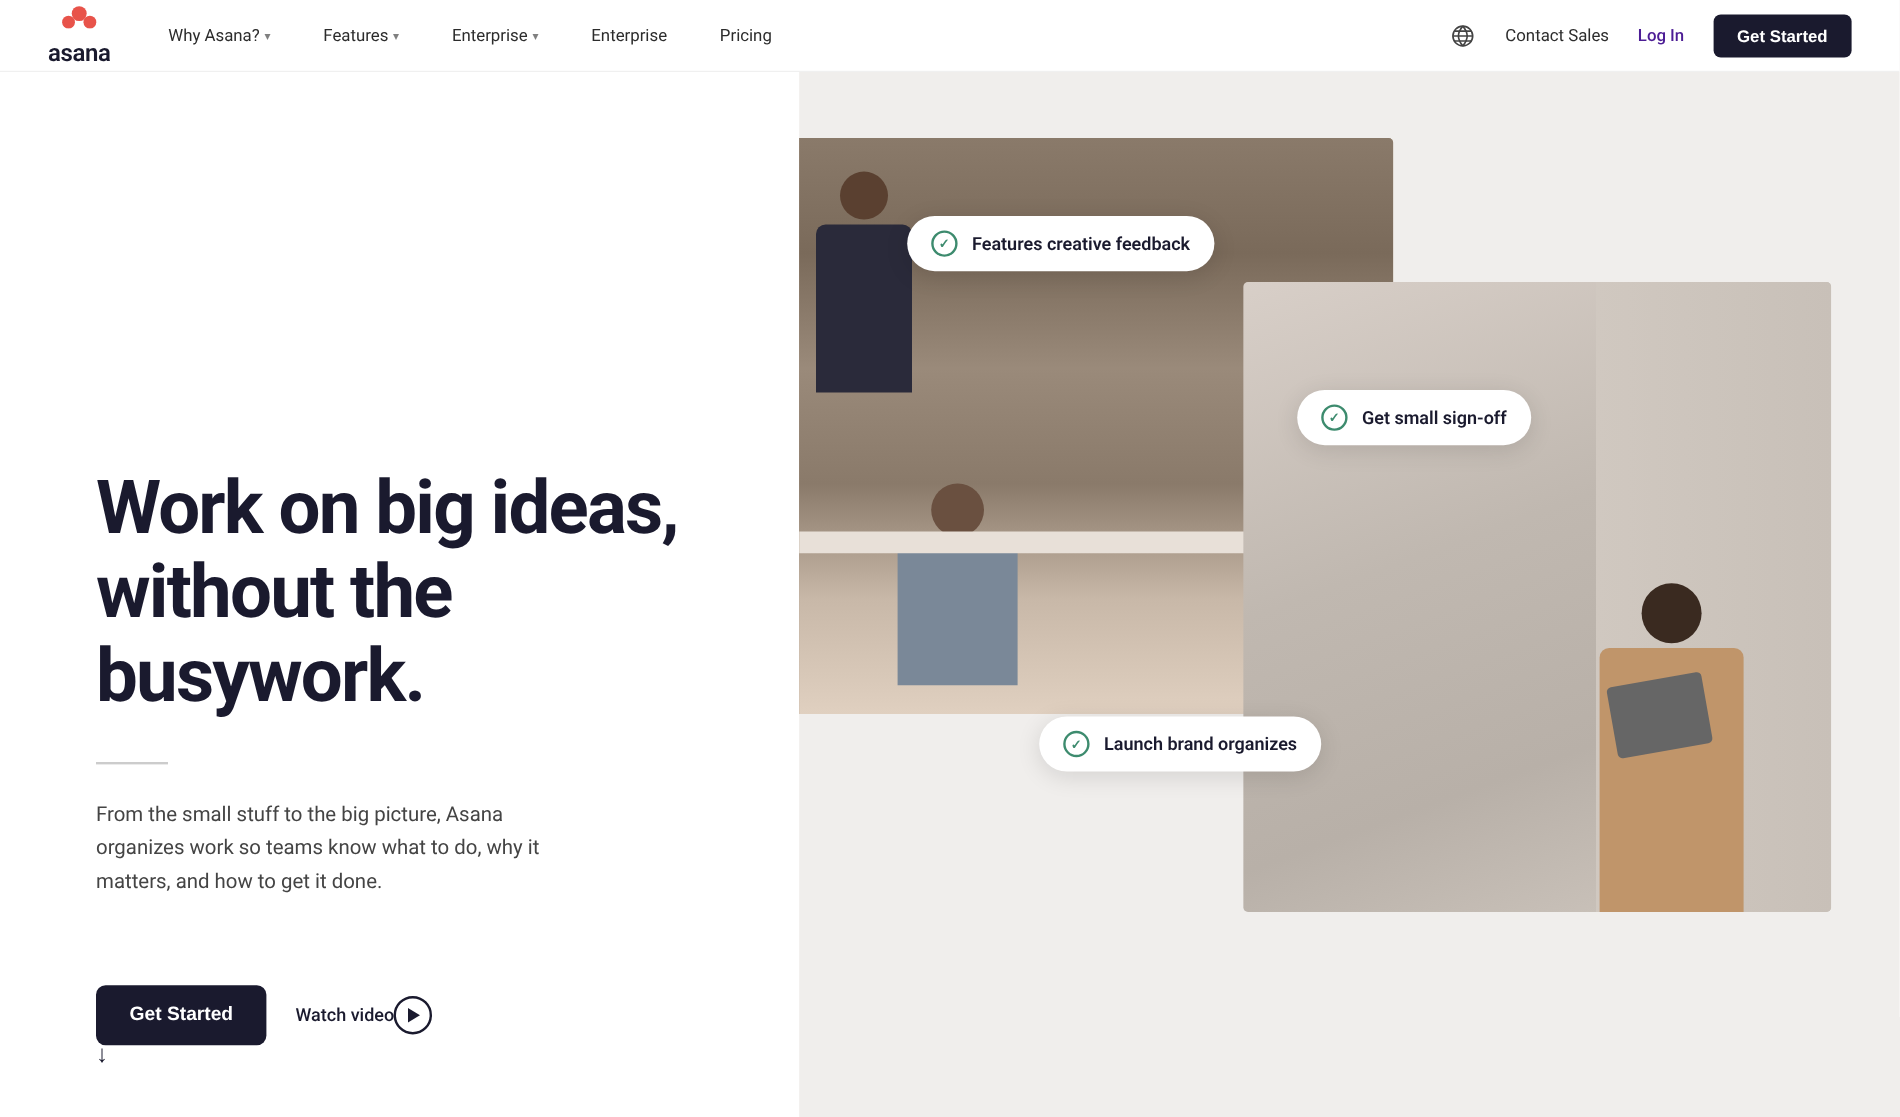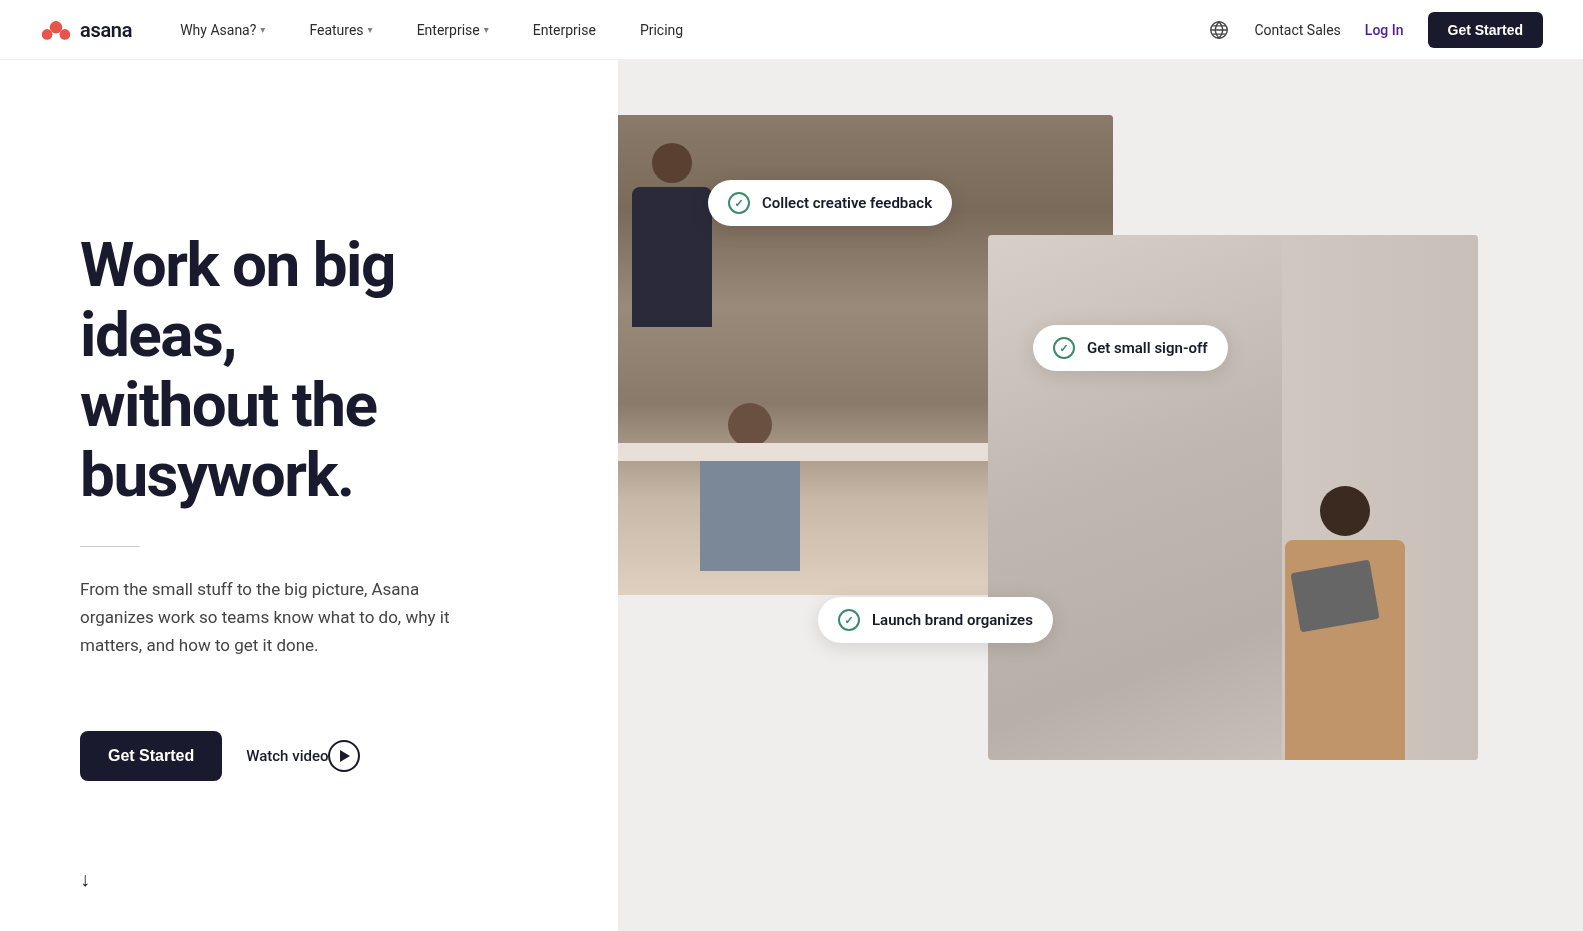--- a/index.html
+++ b/index.html
@@ -28,20 +28,21 @@
     .header-left {
       display: flex;
       align-items: center;
       gap: 36px;
     }
     .logo {
       display: flex;
       align-items: center;
       gap: 8px;
       text-decoration: none;
+      flex-direction: column;
     }
     .logo-icon {
       width: 32px;
       height: 20px;
       position: relative;
     }
     .logo-text {
       font-size: 20px;
       font-weight: 600;
       color: #1a1a2e;
@@ -101,27 +102,27 @@
 
     
     .main {
       display: flex;
       flex: 1;
       overflow: hidden;
     }
 
     
     .left-side {
-      width: 618px;
+      width: 666px;
       flex-shrink: 0;
       background: #fff;
       padding: 80px 60px 60px 80px;
       display: flex;
       flex-direction: column;
-      justify-content: center;
+      justify-content: flex-end;
       position: relative;
     }
     .hero-headline {
       font-size: 62px;
       font-weight: 700;
       color: #1a1a2e;
       line-height: 1.13;
       letter-spacing: -1.5px;
       margin-bottom: 36px;
     }
@@ -493,21 +494,21 @@
               <div class="person3-laptop"></div>
             </div>
           </div>
         </div>
       </div>
 
       <div class="task-chip chip-collect-feedback">
         <div class="task-chip-icon">
           <span class="task-chip-check">✓</span>
         </div>
-        <span class="task-chip-label">Collect creative feedback</span>
+        <span class="task-chip-label">Features creative feedback</span>
       </div>
 
       <div class="task-chip chip-budget">
         <div class="task-chip-icon">
           <span class="task-chip-check">✓</span>
         </div>
         <span class="task-chip-label">Get small sign-off</span>
       </div>
 
       <div class="task-chip chip-launch">

